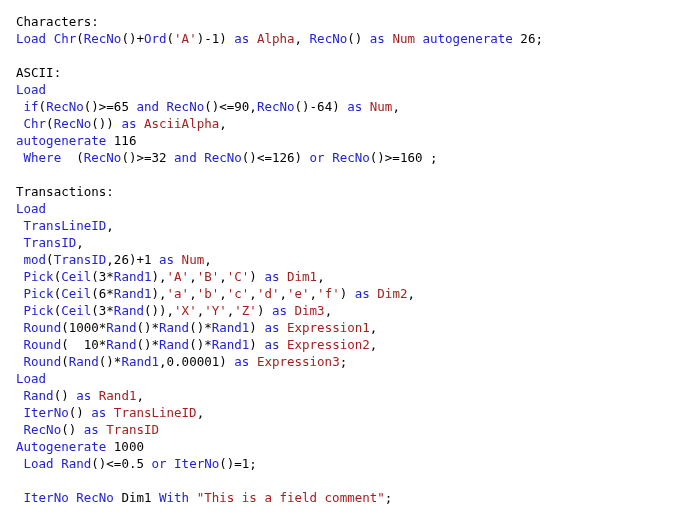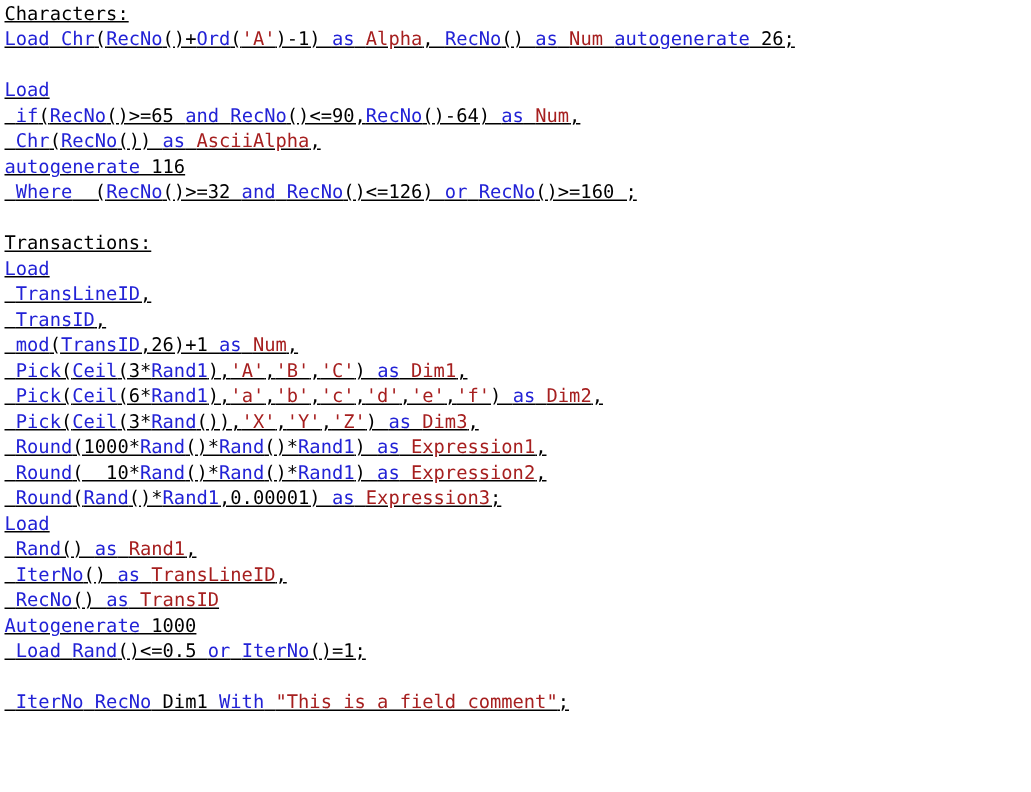--- a/index.html
+++ b/index.html
@@ -12,23 +12,22 @@
     width: 687px;
     height: 528px;
     overflow: hidden;
     font-family: "DejaVu Sans Mono", "Liberation Mono", monospace;
   }
   #editor {
     position: relative;
     width: 687px;
     height: 515px;
     background: #ffffff;
-    padding: 0;
+    padding: 13px;
     box-sizing: border-box;
-    text-decoration: underline;
   }
   .code-line {
     height: 17px;
     line-height: 17px;
     font-size: 12.5px;
     white-space: pre;
     color: #000000;
     letter-spacing: 0px;
     padding-left: 3px;
     box-sizing: border-box;
@@ -43,20 +42,21 @@
   .tok.plain{ color: #000000; }
 </style>
 </head>
 <body>
 
 <div id="editor">
   <div id="code-body">
       <div class="code-line"><span class="tok plain">Characters:</span></div>
       <div class="code-line"><span class="tok kw">Load</span><span class="tok plain"> </span><span class="tok kw">Chr</span><span class="tok plain">(</span><span class="tok kw">RecNo</span><span class="tok plain">()+</span><span class="tok kw">Ord</span><span class="tok plain">(</span><span class="tok str">'A'</span><span class="tok plain">)-1) </span><span class="tok kw">as</span><span class="tok plain"> </span><span class="tok fld">Alpha</span><span class="tok plain">, </span><span class="tok kw">RecNo</span><span class="tok plain">() </span><span class="tok kw">as</span><span class="tok plain"> </span><span class="tok fld">Num</span><span class="tok plain"> </span><span class="tok kw">autogenerate</span><span class="tok plain"> 26;</span></div>
       <div class="code-line blank"></div>
+      <div class="code-line"><span class="tok plain">ASCII:</span></div>
       <div class="code-line"><span class="tok kw">Load</span></div>
       <div class="code-line"><span class="tok plain"> </span><span class="tok kw">if</span><span class="tok plain">(</span><span class="tok kw">RecNo</span><span class="tok plain">()&gt;=65 </span><span class="tok kw">and</span><span class="tok plain"> </span><span class="tok kw">RecNo</span><span class="tok plain">()&lt;=90,</span><span class="tok kw">RecNo</span><span class="tok plain">()-64) </span><span class="tok kw">as</span><span class="tok plain"> </span><span class="tok fld">Num</span><span class="tok plain">,</span></div>
       <div class="code-line"><span class="tok plain"> </span><span class="tok kw">Chr</span><span class="tok plain">(</span><span class="tok kw">RecNo</span><span class="tok plain">()) </span><span class="tok kw">as</span><span class="tok plain"> </span><span class="tok fld">AsciiAlpha</span><span class="tok plain">,</span></div>
       <div class="code-line"><span class="tok kw">autogenerate</span><span class="tok plain"> 116</span></div>
       <div class="code-line"><span class="tok plain"> </span><span class="tok kw">Where</span><span class="tok plain">  (</span><span class="tok kw">RecNo</span><span class="tok plain">()&gt;=32 </span><span class="tok kw">and</span><span class="tok plain"> </span><span class="tok kw">RecNo</span><span class="tok plain">()&lt;=126) </span><span class="tok kw">or</span><span class="tok plain"> </span><span class="tok kw">RecNo</span><span class="tok plain">()&gt;=160 ;</span></div>
       <div class="code-line blank"></div>
       <div class="code-line"><span class="tok plain">Transactions:</span></div>
       <div class="code-line"><span class="tok kw">Load</span></div>
       <div class="code-line"><span class="tok plain"> </span><span class="tok kw">TransLineID</span><span class="tok plain">,</span></div>
       <div class="code-line"><span class="tok plain"> </span><span class="tok kw">TransID</span><span class="tok plain">,</span></div>

